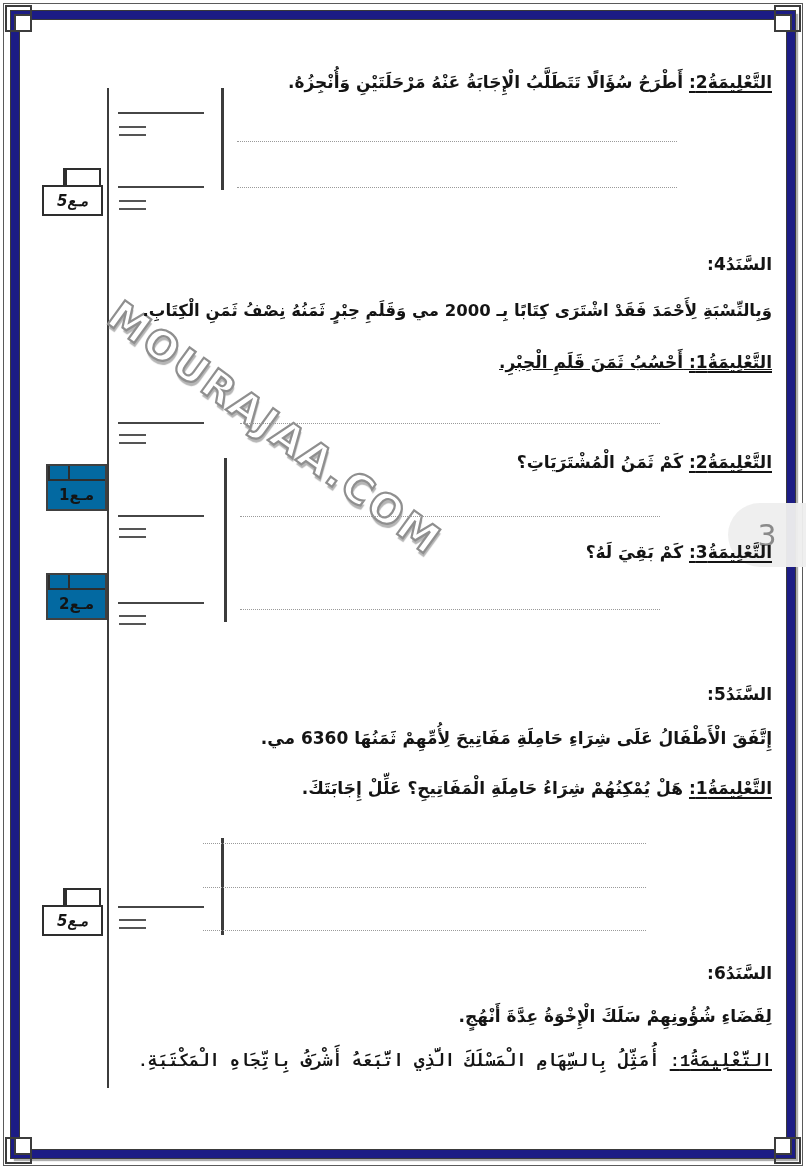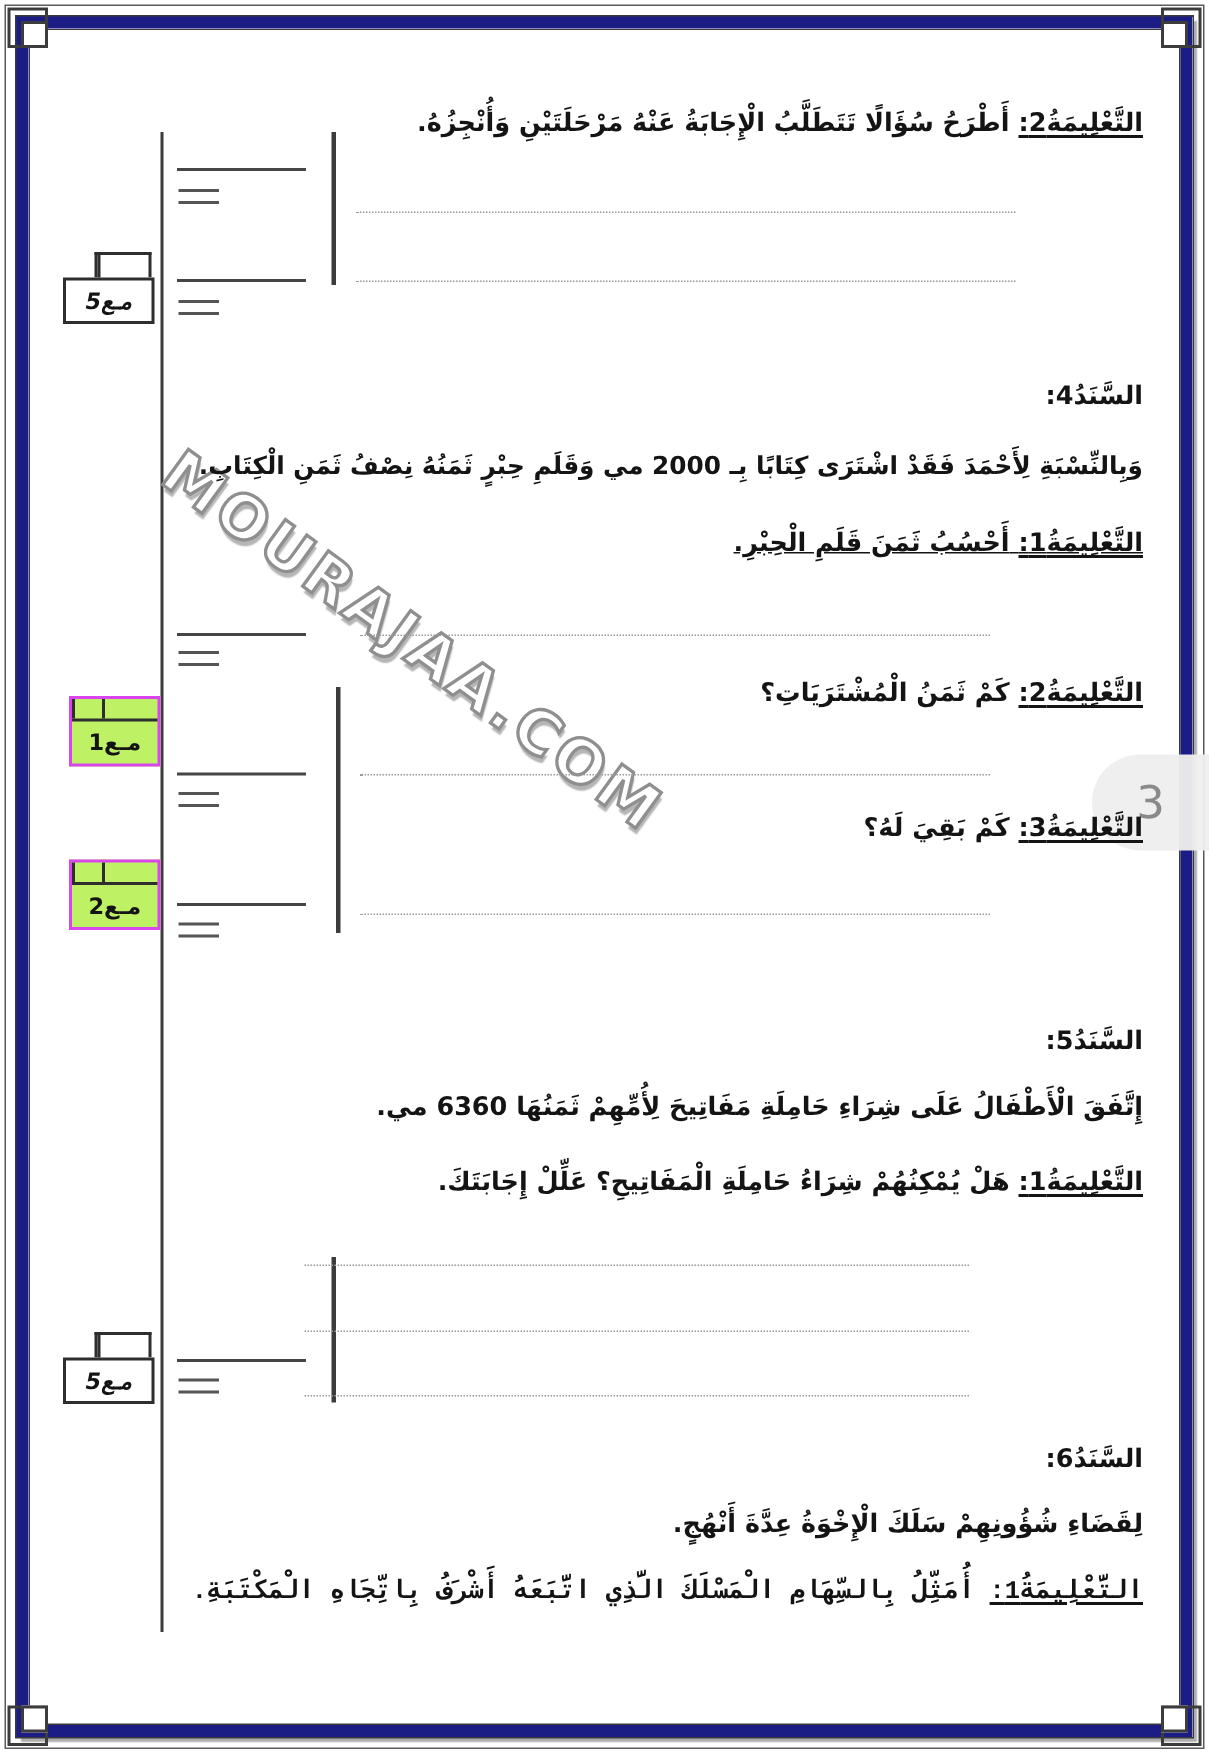--- a/index.html
+++ b/index.html
@@ -24,34 +24,34 @@
   .corner.bl{left:2px;bottom:2px;transform:scaleY(-1);}
   .corner.br{right:2px;bottom:2px;transform:scale(-1,-1);}
   
   .margin-line{position:absolute;left:107px;top:88px;width:1.5px;height:1000px;background:#3c3c3c;}
   .vbar{position:absolute;width:2.5px;background:#3c3c3c;}
   .calc-line{position:absolute;left:118px;width:86px;height:0;border-top:2.5px solid #464646;}
   .eq{position:absolute;left:119px;width:27px;height:6px;border-top:2.5px solid #555;border-bottom:2.5px solid #555;}
   .dotted{position:absolute;height:0;border-bottom:1.5px dotted #9a9a9a;}
   
   .ar{
-    position:absolute;right:44px;direction:rtl;text-align:right;
+    position:absolute;right:34px;direction:rtl;text-align:right;
     font-weight:700;font-size:17px;line-height:1.9;white-space:nowrap;
   }
   .ar .lbl{text-decoration:underline;text-underline-offset:3px;text-decoration-thickness:1.5px;}
   .sanad{font-size:17px;}
   
   .sbox2{position:absolute;left:42px;width:61px;font-style:italic;}
   .sbox2 .cells{display:flex;width:34px;margin:0 2px 0 auto;height:15px;border:2px solid #2e2e2e;border-bottom:none;}
   .sbox2 .cells .c{flex:1;border-left:2px solid #2e2e2e;}
   .sbox2 .cells .c:last-child{border-left:none;}
   .sbox2 .bodybox{height:27px;border:2px solid #2e2e2e;background:#fff;
     display:flex;align-items:center;justify-content:center;
     direction:rtl;font-weight:700;font-size:15px;}
-  .sbox3{position:absolute;left:46px;width:57px;border:2px solid #d946ef;background:#bef264;}
+  .sbox3{position:absolute;left:46px;width:57px;border:2px solid #404040;background:#0369a1;}
   .sbox3 .cells{display:flex;height:13px;border-bottom:2px solid #2e2e2e;}
   .sbox3 .cells .c{flex:1;border-left:2px solid #2e2e2e;}
   .sbox3 .cells .c:last-child{border-left:none;}
   .sbox3 .bodybox{height:28px;display:flex;align-items:center;justify-content:center;
     direction:rtl;font-weight:700;font-size:15px;}
   
   .watermark{
     position:absolute;left:100px;top:396px;width:350px;height:64px;
     display:flex;align-items:center;justify-content:center;
     transform:rotate(36deg);

